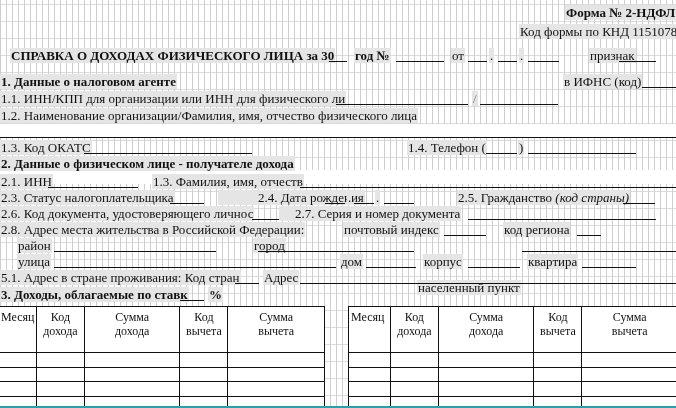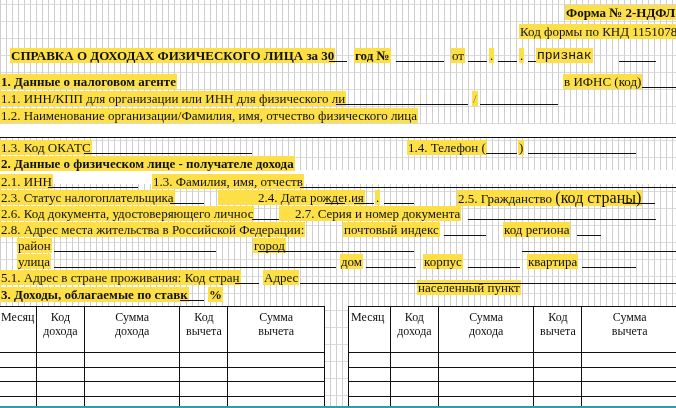--- a/index.html
+++ b/index.html
@@ -7,23 +7,23 @@
     width:676px;height:408px;overflow:hidden;position:relative;
     background-color:#fff;
     background-image:
       linear-gradient(to right, #cfcfcf 1px, transparent 1px),
       linear-gradient(to bottom, #dcdcdc 1px, transparent 1px);
     background-size:6px 100%, 100% 17px;
     background-position:0 0, 0 4px;
     font-family:"Liberation Serif", "DejaVu Serif", serif;
     color:#111;
   }
-  .t{position:absolute;white-space:nowrap;font-size:13px;line-height:15px;background:#fde047;padding:0 1px;text-align:center;}
+  .t{position:absolute;white-space:nowrap;font-size:13px;line-height:15px;background:#e5e5e5;padding:0 1px;text-align:center;}
   .b{font-weight:bold;}
-  .sm{font-size:16px;}
+  .sm{font-size:13px;font-style:italic;}
   .ul{position:absolute;height:0;border-bottom:1px solid #111;}
   .hr{position:absolute;left:0;right:0;height:0;border-top:1.5px solid #111;}
   .blank{position:absolute;background:#fff;}
   table.grid{position:absolute;border-collapse:collapse;background:#fff;}
   table.grid td{border:1.5px solid #111;padding:0;font-size:12px;line-height:14px;text-align:center;vertical-align:top;}
   table.grid tr.hdr td{height:42px;padding-top:3px;}
   table.grid tr.row td{height:13.5px;}
   .teal{position:absolute;left:0;right:0;top:406px;height:2px;background:#2a9fb0;}
 </style>
 </head>
@@ -35,21 +35,21 @@
 <span class="t b" style="left:10px;top:48px;">СПРАВКА О ДОХОДАХ ФИЗИЧЕСКОГО ЛИЦА за 30</span>
 <div class="ul" style="left:329px;top:61px;width:18px;"></div>
 <span class="t b" style="left:354px;top:48px;">год №</span>
 <div class="ul" style="left:396px;top:61px;width:48px;"></div>
 <span class="t" style="left:451px;top:48px;">от</span>
 <div class="ul" style="left:468px;top:61px;width:19px;"></div>
 <span class="t" style="left:489px;top:48px;">.</span>
 <div class="ul" style="left:498px;top:61px;width:19px;"></div>
 <span class="t" style="left:519px;top:48px;">.</span>
 <div class="ul" style="left:528px;top:61px;width:31px;"></div>
-<span class="t" style="left:536px;top:48px;font-family:Liberation Mono, monospace;">признак</span>
+<span class="t" style="left:589px;top:48px;">признак</span>
 <div class="ul" style="left:619px;top:61px;width:37px;"></div>
 
 <span class="t b" style="left:0px;top:74px;">1. Данные о налоговом агенте</span>
 <span class="t" style="left:563px;top:74px;">в ИФНС (код)</span>
 <div class="ul" style="left:642px;top:87px;width:34px;"></div>
 
 <span class="t" style="left:0px;top:91px;">1.1. ИНН/КПП для организации или ИНН для физического ли</span>
 <div class="ul" style="left:336px;top:104px;width:132px;"></div>
 <span class="t" style="left:472px;top:91px;color:#777;">/</span>
 <div class="ul" style="left:480px;top:104px;width:78px;"></div>

